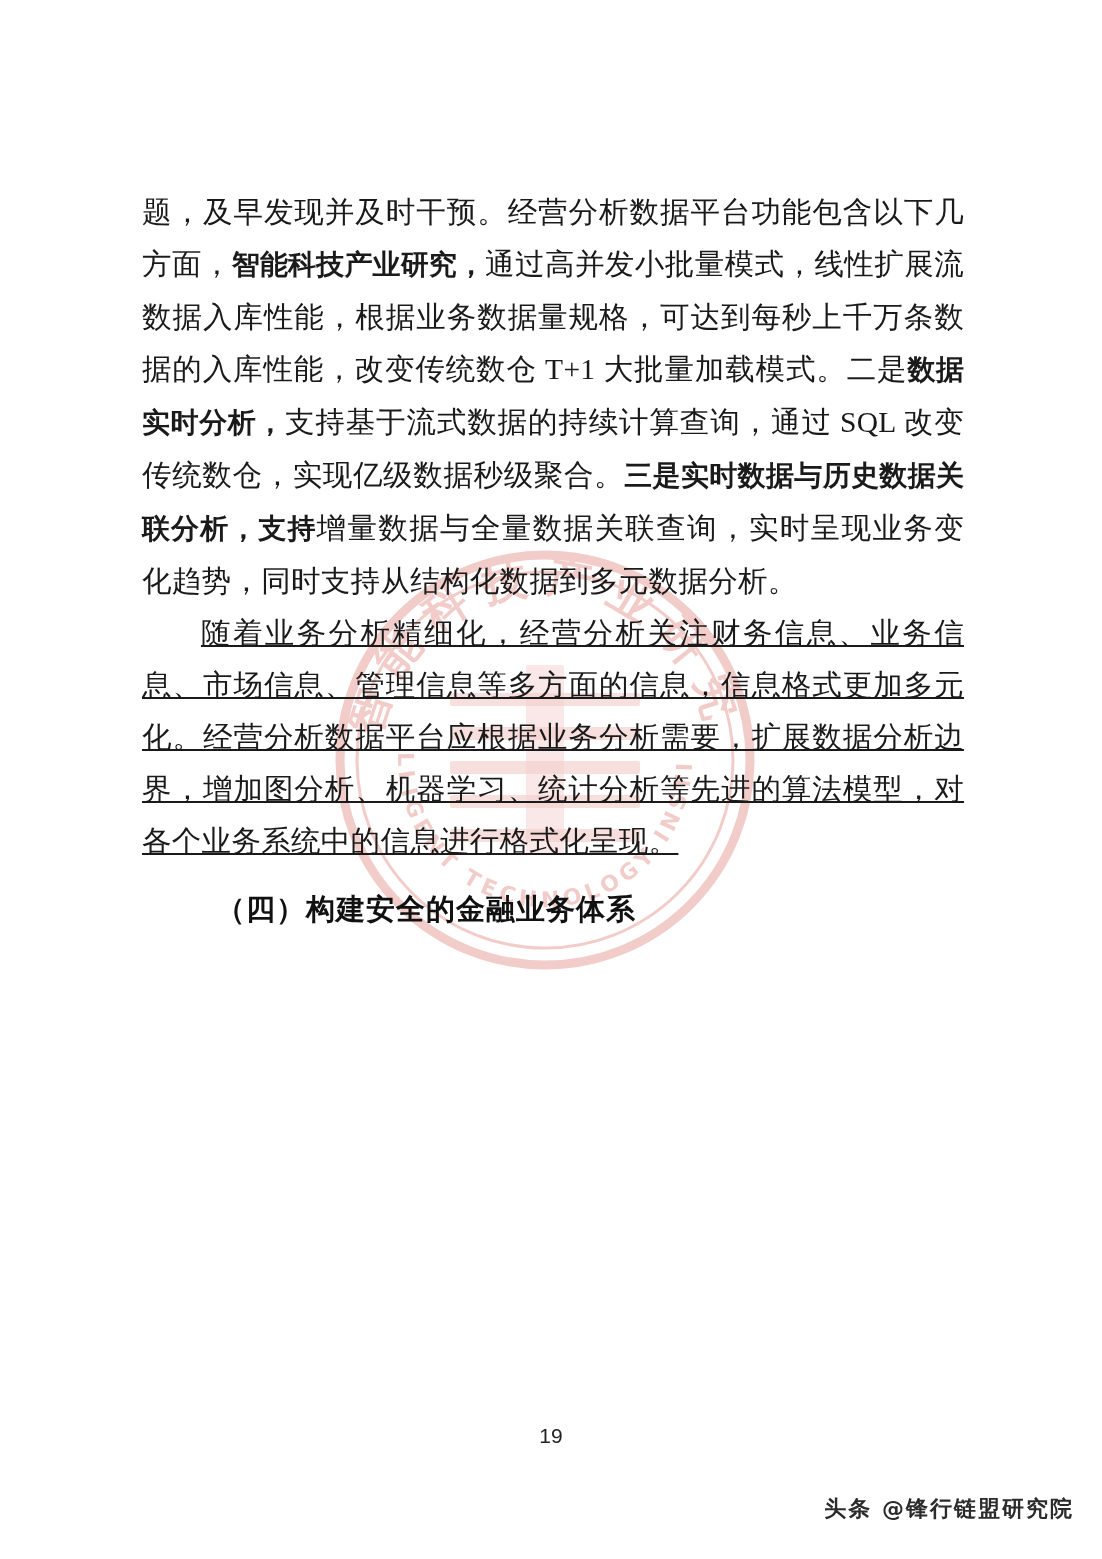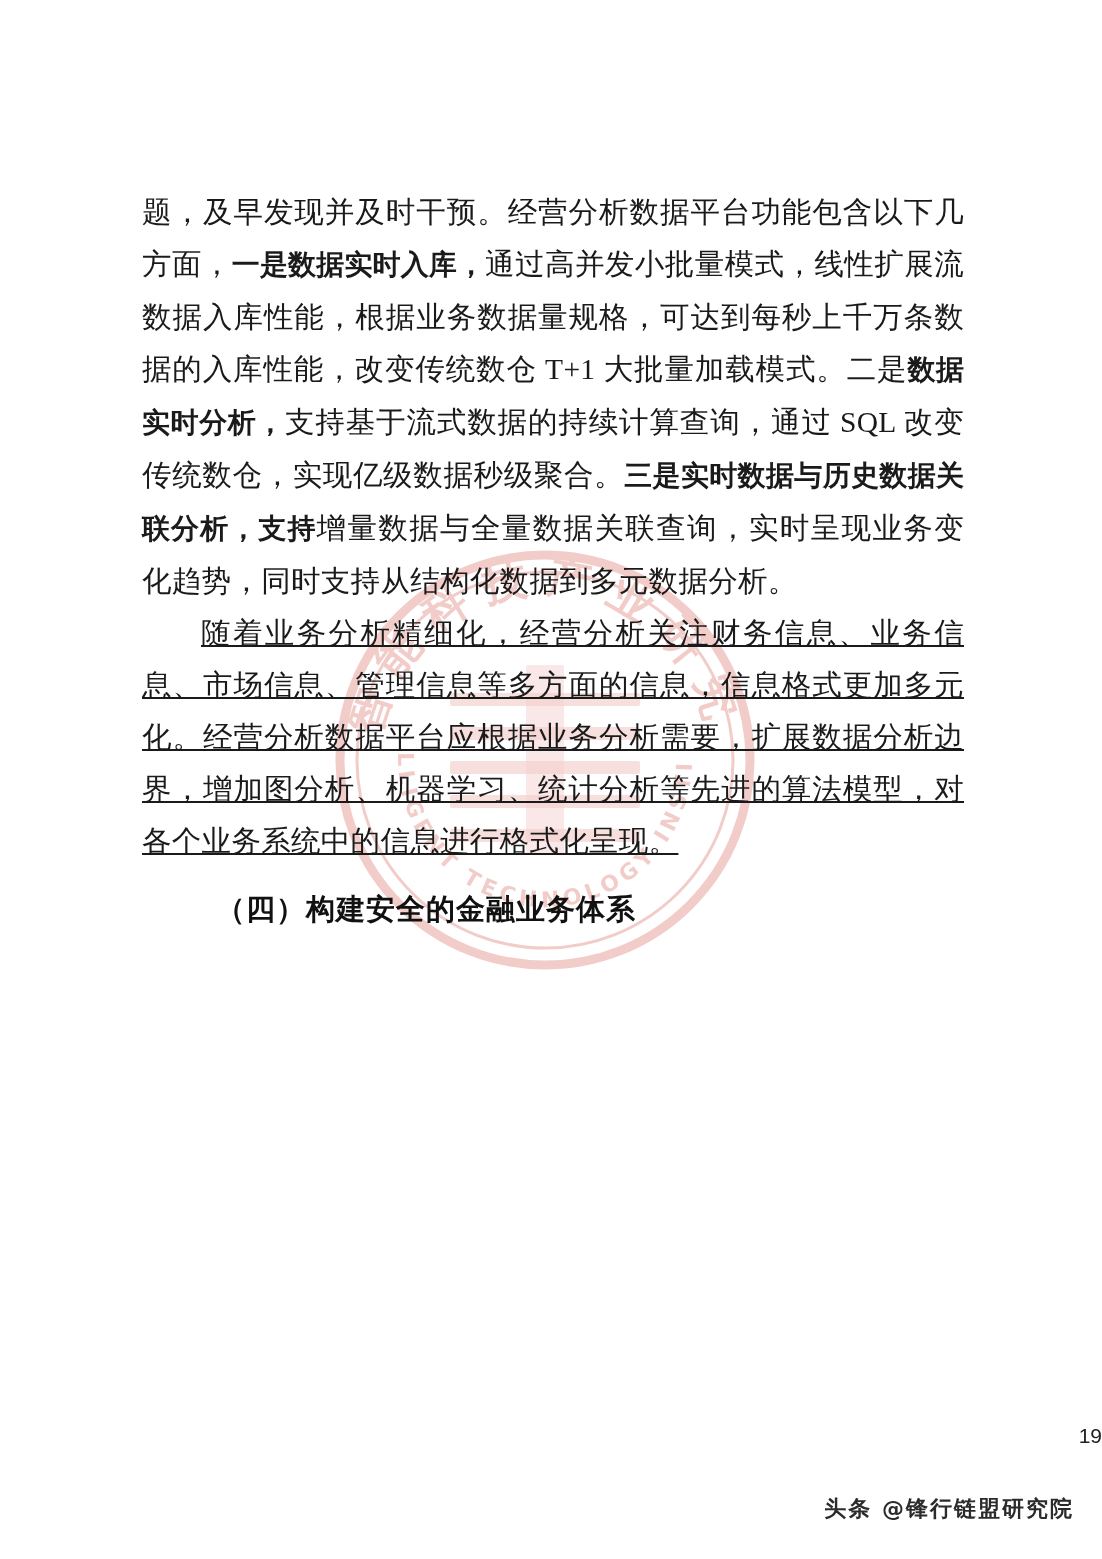--- a/index.html
+++ b/index.html
@@ -70,21 +70,21 @@
     text-indent: 2em;
     letter-spacing: 1px;
   }
 
   
   .page-number {
     position: absolute;
     left: 0;
     top: 1424px;
     width: 1102px;
-    text-align: right;
+    text-align: center;
     font-family: "Liberation Sans", "DejaVu Sans", sans-serif;
     font-size: 21px;
     color: #222222;
     z-index: 2;
   }
 
   
   .footer-mark {
     position: absolute;
     right: 28px;
@@ -126,21 +126,21 @@
       </g>
       <g fill="#d4594f" opacity="0.45">
         <rect x="196" y="120" width="38" height="190" rx="2"></rect>
       </g>
     </svg>
   </div>
 
   <div class="content">
 
     <p class="para">
-      <span>题，及早发现并及时干预。经营分析数据平台功能包含以下几方面，</span><span class="bold">一是数据实时入库，</span><span>通过高并发小批量模式，线性扩展流数据入库性能，根据业务数据量规格，可达到每秒上千万条数据的入库性能，改变传统数仓 T+1 大批量加载模式。二是</span><span class="bold">数据实时分析，</span><span>支持基于流式数据的持续计算查询，通过 SQL 改变传统数仓，实现亿级数据秒级聚合。</span><span class="bold">三是实时数据与历史数据关联分析，支持</span><span>增量数据与全量数据关联查询，实时呈现业务变化趋势，同时支持从结构化数据到多元数据分析。</span>
+      <span>题，及早发现并及时干预。经营分析数据平台功能包含以下几方面，</span><span class="bold">智能科技产业研究，</span><span>通过高并发小批量模式，线性扩展流数据入库性能，根据业务数据量规格，可达到每秒上千万条数据的入库性能，改变传统数仓 T+1 大批量加载模式。二是</span><span class="bold">数据实时分析，</span><span>支持基于流式数据的持续计算查询，通过 SQL 改变传统数仓，实现亿级数据秒级聚合。</span><span class="bold">三是实时数据与历史数据关联分析，支持</span><span>增量数据与全量数据关联查询，实时呈现业务变化趋势，同时支持从结构化数据到多元数据分析。</span>
     </p>
 
     <p class="para indent">
       <span>随着业务分析精细化，经营分析关注财务信息、业务信息、市场信息、管理信息等多方面的信息，信息格式更加多元化。经营分析数据平台应根据业务分析需要，扩展数据分析边界，增加图分析、机器学习、统计分析等先进的算法模型，对各个业务系统中的信息进行格式化呈现。</span>
     </p>
 
 
     <p class="heading">（四）构建安全的金融业务体系</p>
 
   </div>

